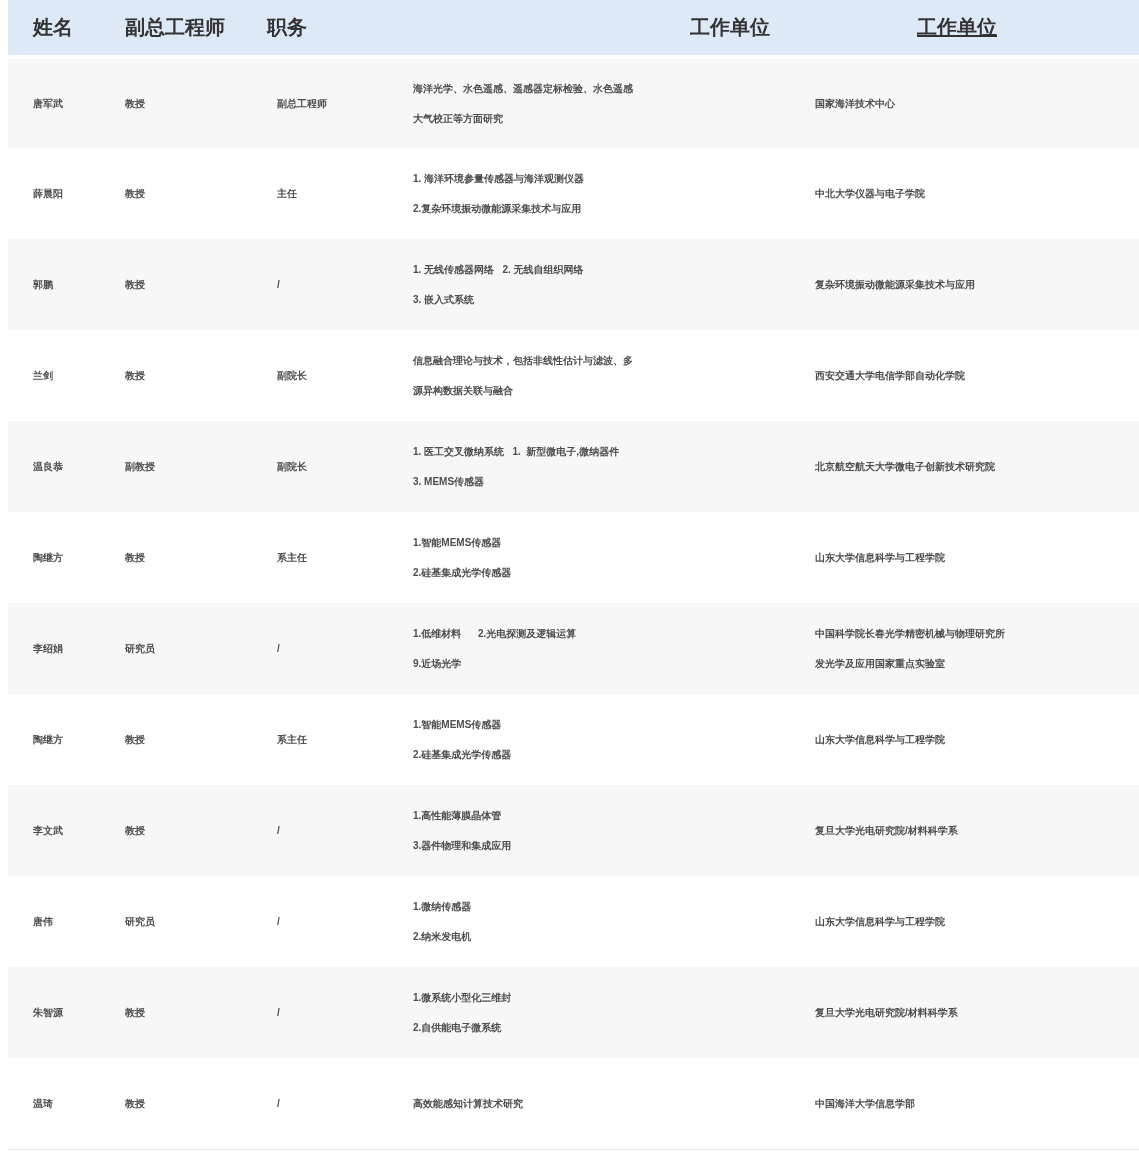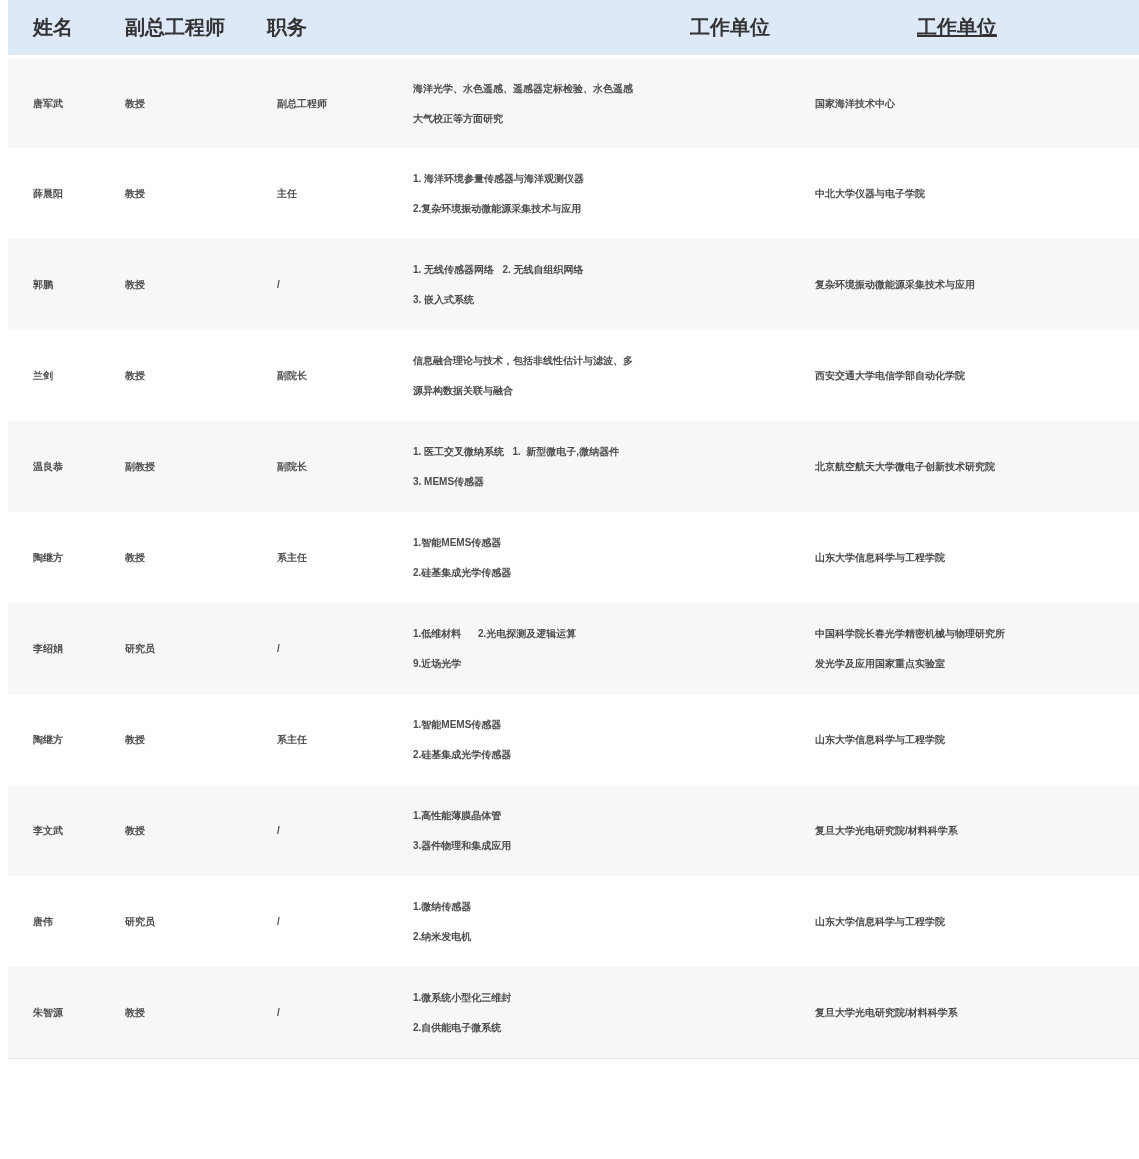--- a/index.html
+++ b/index.html
@@ -185,16 +185,23 @@
 
   <tr class="data-row">
     <td class="c-name">朱智源</td>
     <td class="c-title">教授</td>
     <td class="c-position">/</td>
     <td class="c-research">1.微系统小型化三维封
 2.自供能电子微系统</td>
     <td class="c-org">复旦大学光电研究院/材料科学系</td>
   </tr>
 
+  <tr class="data-row">
+    <td class="c-name">温琦</td>
+    <td class="c-title">教授</td>
+    <td class="c-position">/</td>
+    <td class="c-research">高效能感知计算技术研究</td>
+    <td class="c-org">中国海洋大学信息学部</td>
+  </tr>
 </tbody>
   </table>
 </div>
 <div class="bottom-divider"></div>
 
 </body></html>

